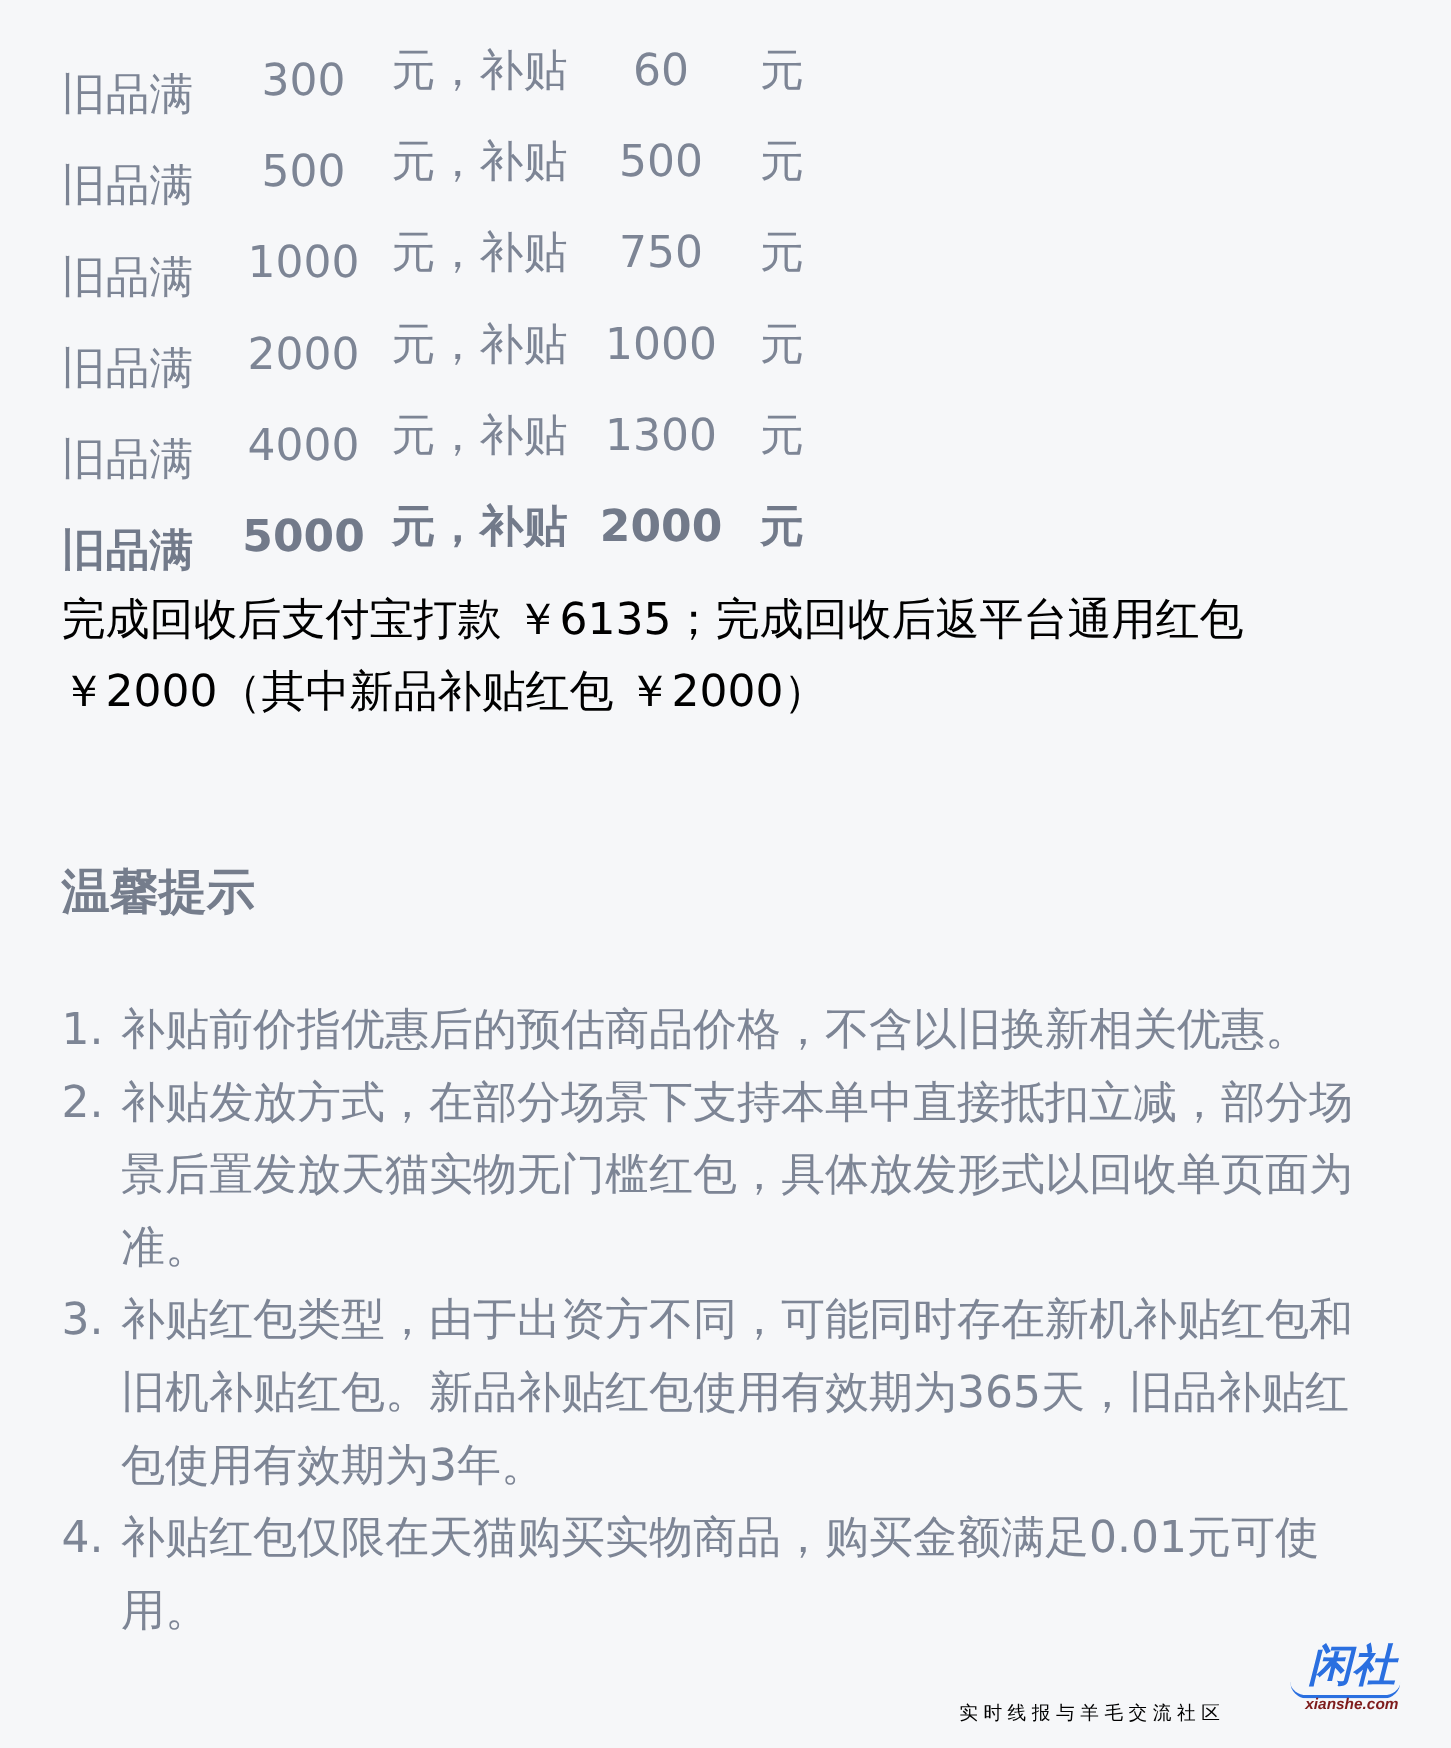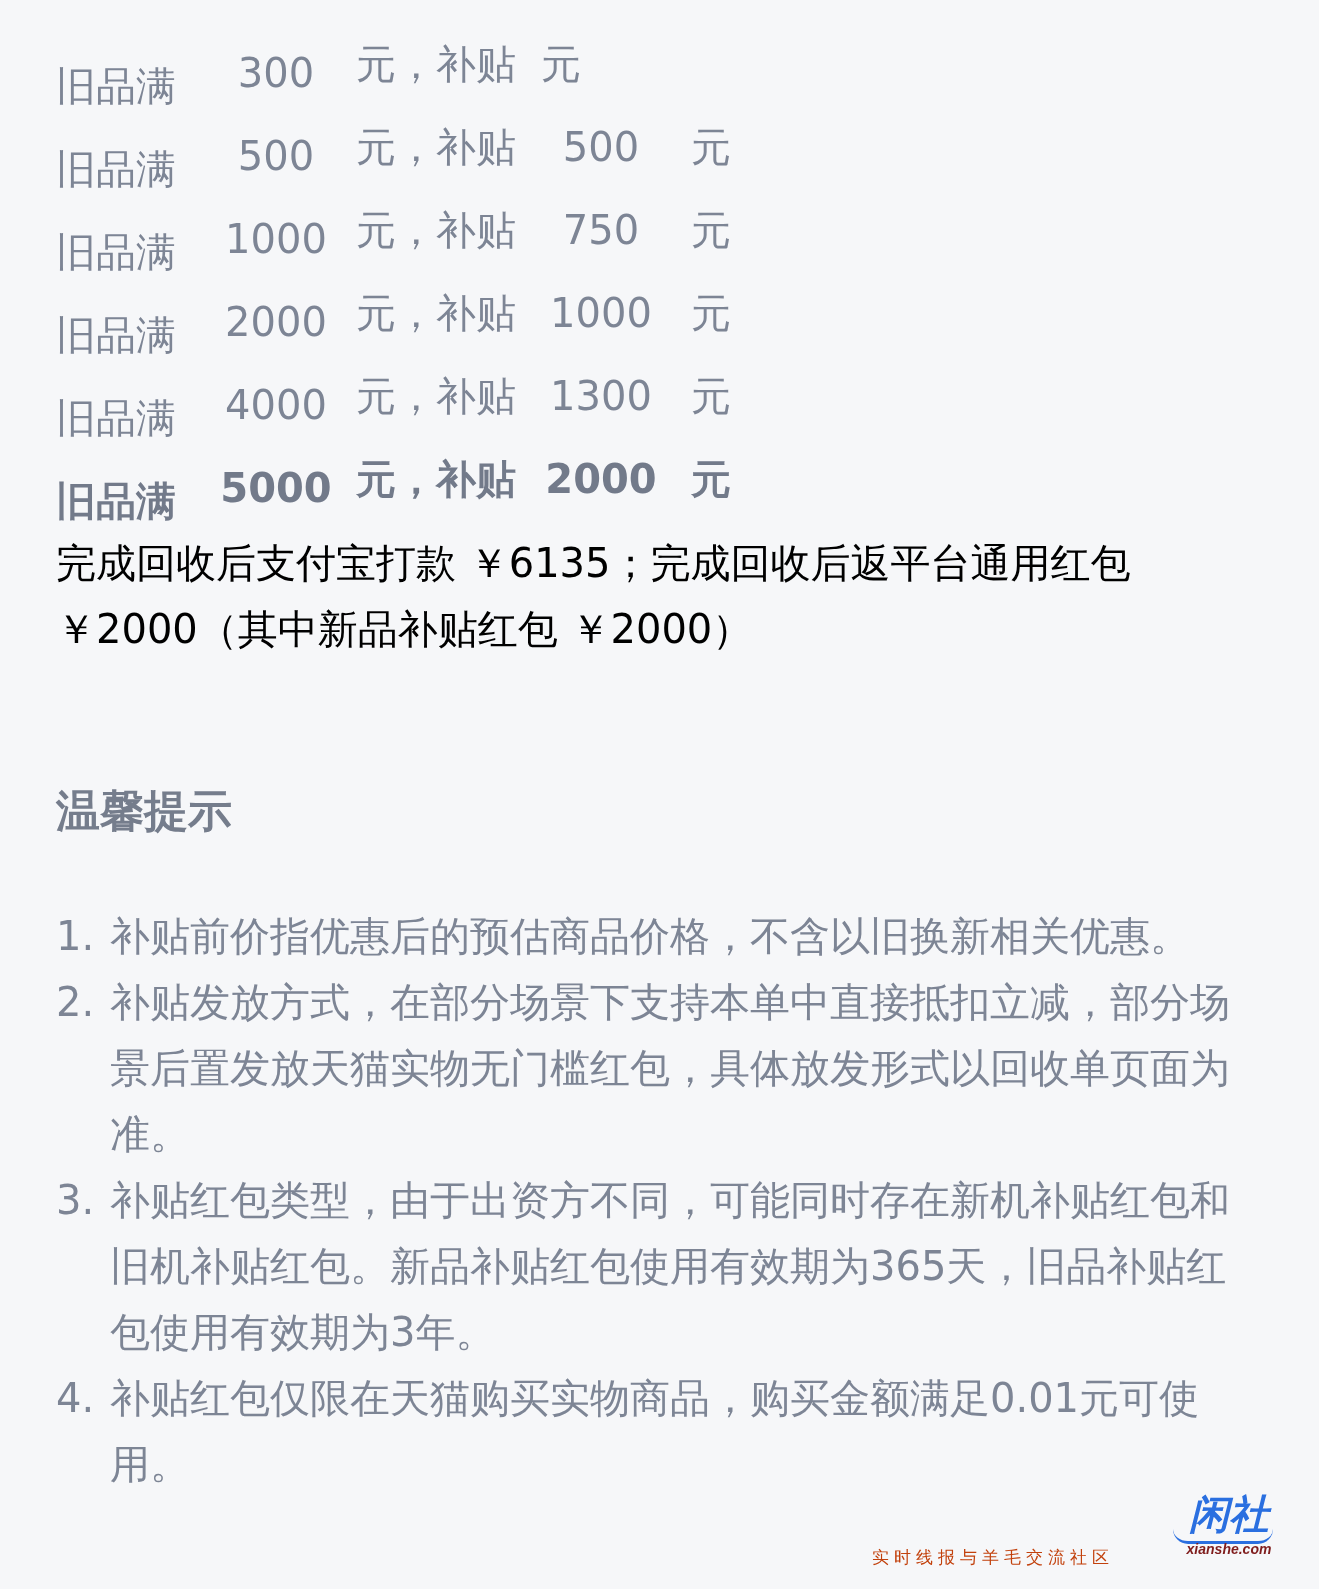--- a/index.html
+++ b/index.html
@@ -121,32 +121,33 @@
     font-style: italic;
     color: #7f1d1d;
     font-family: "Liberation Sans", sans-serif;
   }
   .wm-slogan {
     position: absolute;
     right: 205px;
     bottom: 20px;
     font-size: 17px;
     letter-spacing: 5px;
-    color: #c2410c;
+    color: #000000;
   }
 </style>
 </head>
 <body>
 
 <div class="tier-table">
   <div class="tier-row">
     <span class="c-label">旧品满</span>
     <span class="c-old">300</span>
     <span class="c-yuan1">元，</span>
     <span class="c-sub">补贴</span>
+    <span class="c-new">60</span>
     <span class="c-yuan2">元</span>
   </div>
   <div class="tier-row">
     <span class="c-label">旧品满</span>
     <span class="c-old">500</span>
     <span class="c-yuan1">元，</span>
     <span class="c-sub">补贴</span>
     <span class="c-new">500</span>
     <span class="c-yuan2">元</span>
   </div>

